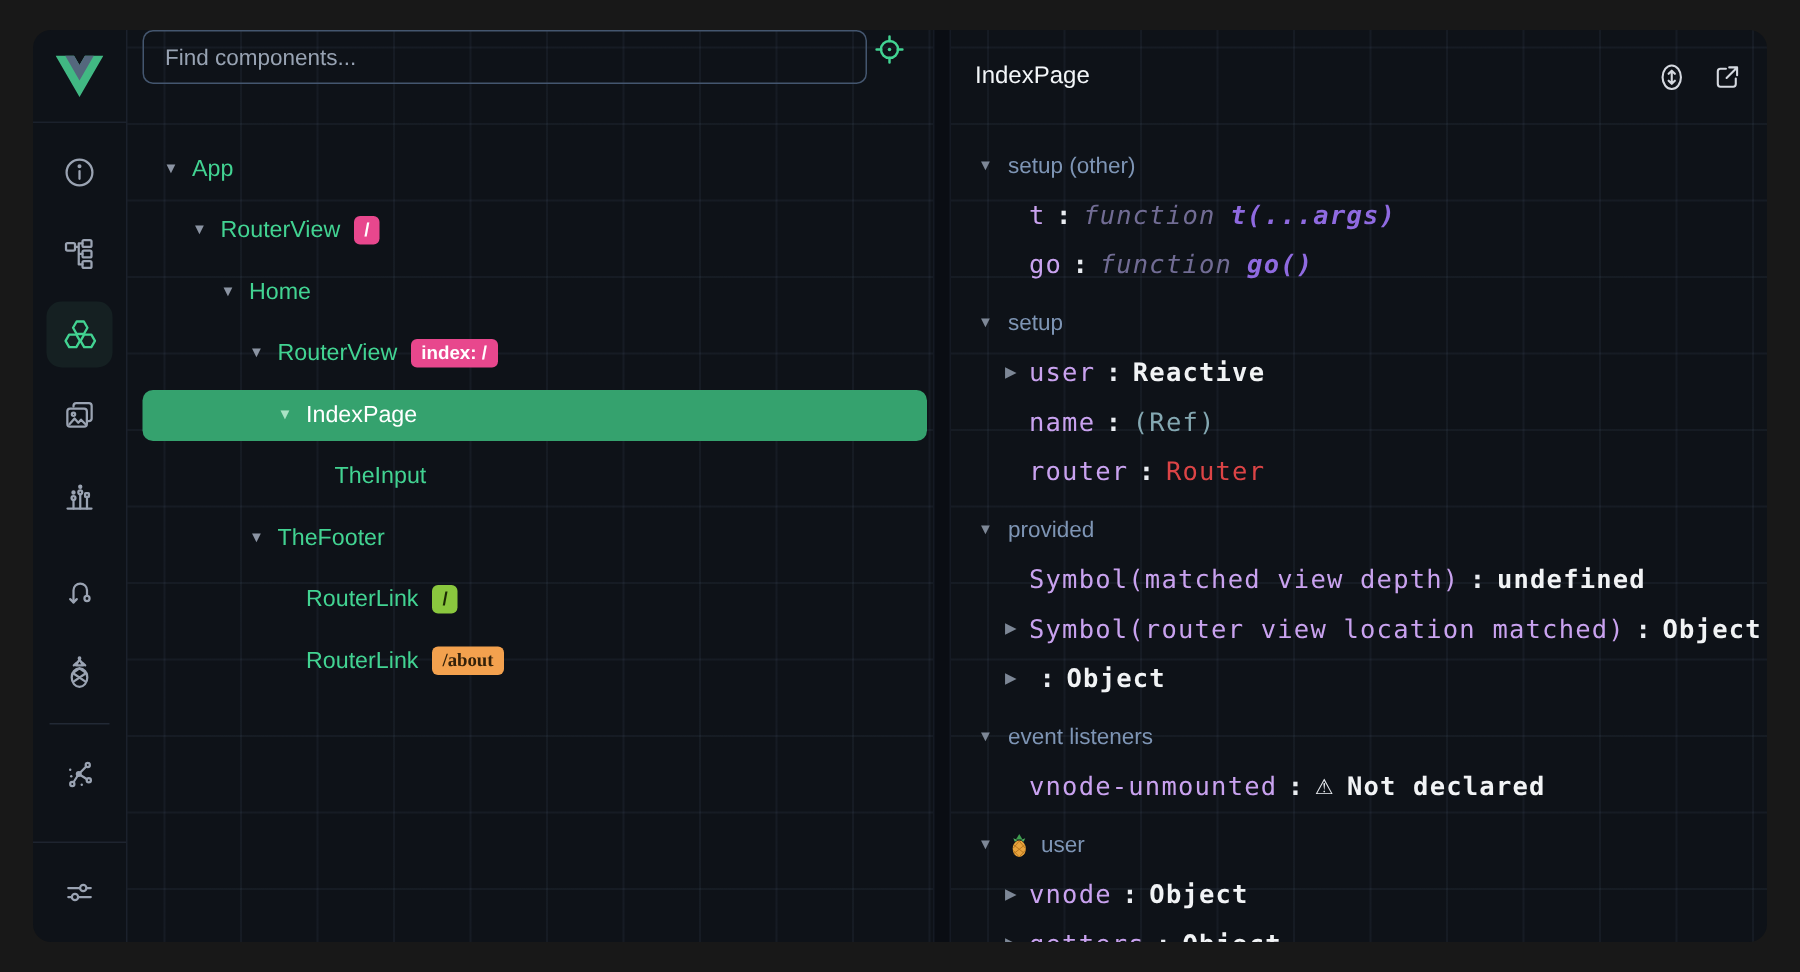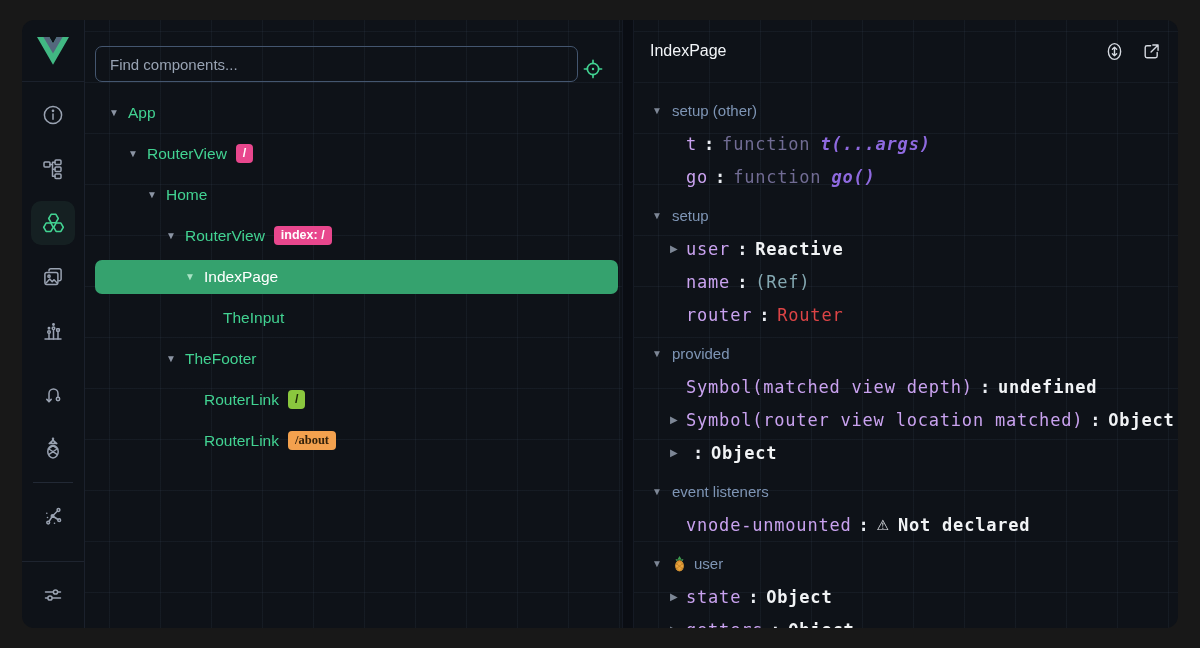--- a/index.html
+++ b/index.html
@@ -29,21 +29,21 @@
   .nav-item.active .hl { background:rgba(120,220,170,0.07); }
   .nav-item svg { stroke:#9aa3b2; fill:none; stroke-width:1.5; stroke-linecap:round; stroke-linejoin:round; }
   .nav-item.active svg { stroke:#42d392; }
   .nav-gap { margin-top:10px; }
   .nav-divider { width:40px; height:1px; background:rgba(125,150,190,0.18); margin:6px 0; }
   .sidebar-bottom { margin-top:auto; display:flex; flex-direction:column; align-items:center;
                     border-top:1px solid rgba(125,150,190,0.14); padding:6px 0 6px; }
 
   
   .tree-panel { width:537px; flex:0 0 537px; display:flex; flex-direction:column; }
-  .tree-header { height:62px; flex:0 0 62px; display:flex; align-items:flex-end; padding:0 10px; gap:2px; }
+  .tree-header { height:62px; flex:0 0 62px; display:flex; align-items:flex-start; padding:0 10px; gap:2px; }
   .search-box { width:483px; height:36px; background:transparent; border:1px solid #44566f;
                 border-radius:7px; color:#dfe5ec; font-size:15px; padding:0 14px;
                 font-family:"Liberation Sans", sans-serif; outline:none; }
   .search-box::placeholder { color:#98a3b3; opacity:1; }
   .picker-btn { width:26px; height:26px; background:none; border:none; display:flex; align-items:center;
                 justify-content:center; cursor:pointer; }
   .tree-body { flex:1; padding-top:10px; overflow:hidden; }
   .trow { height:41px; display:flex; align-items:center; font-size:15.5px; color:#42d392;
           padding-left:calc(24px + 19px * var(--d)); cursor:pointer; }
   .trow .tri { width:19px; flex:0 0 19px; font-size:10px; color:#8b94a3; line-height:1; }
@@ -77,21 +77,21 @@
   .irow { height:33px; display:flex; align-items:center; padding-left:36px; white-space:nowrap; overflow:hidden;
           font-family:"DejaVu Sans Mono", monospace; font-size:17px; letter-spacing:0.8px; }
   .irow .arrow { width:16px; flex:0 0 16px; font-size:10px; color:#7d8796;
                  font-family:"Liberation Sans", sans-serif; letter-spacing:0; line-height:1; cursor:pointer; }
   .irow.noarrow { padding-left:52px; }
   .key { color:#c9a2ef; }
   .colon { color:#e9ecf1; font-weight:bold; margin:0 7px; }
   .val-white { color:#f1f3f5; font-weight:bold; }
   .val-slate { color:#84a8b2; }
   .val-red   { color:#dc4446; }
-  .kw { color:#716c94; }
+  .kw { color:#716c94; font-style:italic; }
   .sig { color:#8f6ae0; font-style:italic; font-weight:bold; margin-left:10px; }
   .warn { color:#e9ecf1; font-family:"DejaVu Sans", sans-serif; font-size:14px; margin-right:8px; }
 </style>
 </head>
 <body>
 
 <div class="stage">
   <div class="window">
 
     <aside class="sidebar">
@@ -379,21 +379,21 @@
                 <path d="M4.5 4 L8.5 5.6 L6 7 Z" fill="#52b25f"></path>
                 <path d="M15.5 4 L11.5 5.6 L14 7 Z" fill="#52b25f"></path>
                 <ellipse cx="10" cy="13.5" rx="6" ry="7.5" fill="#e8a33d"></ellipse>
                 <path d="M5 10 L15 18 M15 10 L5 18 M10 6.5 L4.5 13 M10 6.5 L15.5 13 M10 21 L4.5 15 M10 21 L15.5 15" stroke="#b9771f" stroke-width="0.9" fill="none"></path>
               </svg>
             </span>
             <span>user</span>
           </div>
           <div class="irow">
             <span class="arrow">▶</span>
-              <span class="key">state</span>
+              <span class="key">vnode</span>
               <span class="colon">:</span>
               <span class="val-white">Object</span>
           </div>
           <div class="irow">
             <span class="arrow">▶</span>
               <span class="key">getters</span>
               <span class="colon">:</span>
               <span class="val-white">Object</span>
           </div>
         </div>

